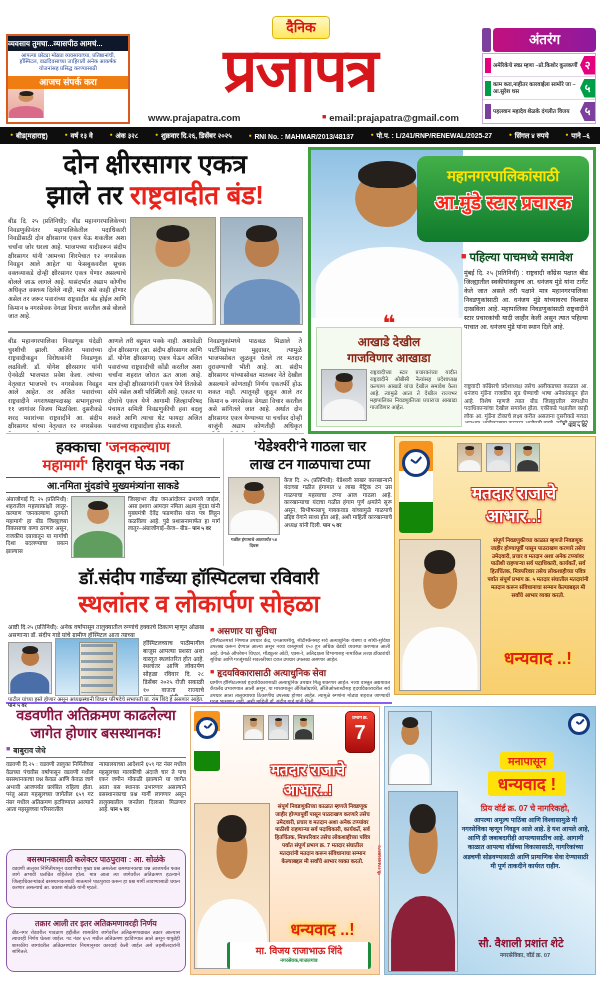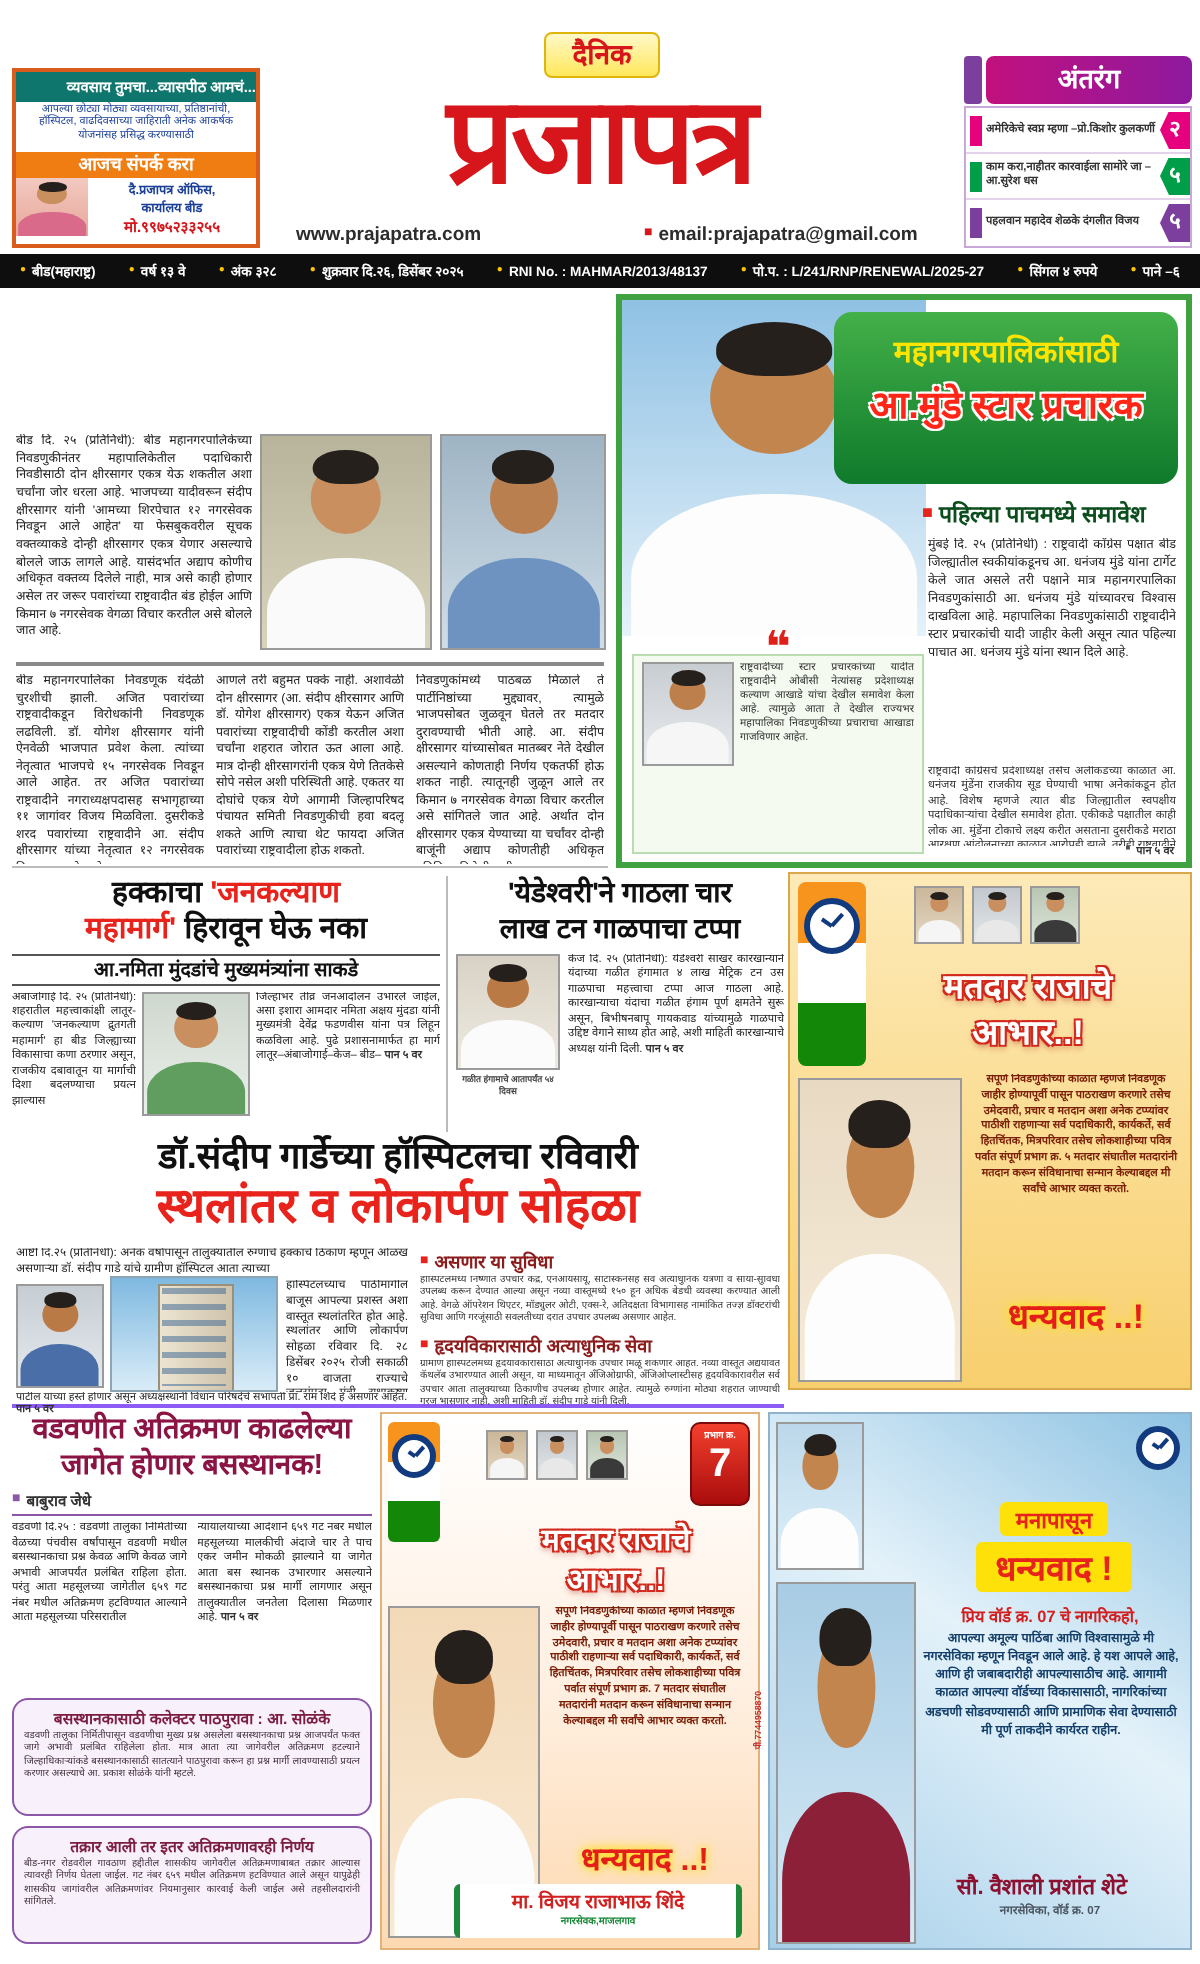--- a/index.html
+++ b/index.html
@@ -38,33 +38,28 @@
   .boxed p{font-size:4.9px;line-height:1.32;color:#43303c;text-align:justify}
 </style>
 </head>
 <body>
 
 <div id="page">
 
   <div class="abs" style="left:0;top:0;width:600px;height:126px">
 
     <div class="abs" style="left:6px;top:34px;width:124px;height:90px;border:2px solid #d95b1e;background:#fff">
-      <div style="height:15px;background:#0f766e;color:#fff;font-size:7.4px;font-weight:800;text-align:right;line-height:15px">व्यवसाय तुमचा...व्यासपीठ आमचं...</div>
+      <div style="height:15px;background:#0f172a;color:#fff;font-size:7.4px;font-weight:800;text-align:left;line-height:15px">व्यवसाय तुमचा...व्यासपीठ आमचं...</div>
       <div style="height:25px;color:#1b3f96;font-size:5.4px;line-height:1.2;padding:1px 3px;text-align:center;overflow:hidden">आपल्या छोट्या मोठ्या व्यवसायाच्या, प्रतिष्ठानांची, हॉस्पिटल, वाढदिवसाच्या जाहिराती अनेक आकर्षक योजनांसह प्रसिद्ध करण्यासाठी</div>
       <div style="height:13px;background:#f07d12;color:#fff;font-size:9px;font-weight:900;text-align:center;line-height:13px">आजच संपर्क करा</div>
       <div style="display:flex;height:29px">
         <div class="photo" style="position:relative;width:36px;height:100%;border:none;--bg1:#f2c9c0;--bg2:#e8a79a;--shirt:#d96a8a">
             <i></i>
             <u></u>
           </div>
-        <div style="flex:1;text-align:center;padding-top:1px">
-          <div style="font-size:6.4px;font-weight:800;color:#1b3f96">दै.प्रजापत्र ऑफिस,</div>
-          <div style="font-size:6.4px;font-weight:800;color:#1b3f96">कार्यालय बीड</div>
-          <div style="font-size:7.6px;font-weight:900;color:#d6161a">मो.९९७५२३३२५५</div>
-        </div>
       </div>
     </div>
 
     <div class="abs c" style="left:272px;top:16px;width:58px;height:23px;background:linear-gradient(#fff8c8,#ffe85c);border:1.5px solid #dfb50c;border-radius:4px;color:#d6161a;font-size:14px;font-weight:900;line-height:21px">दैनिक</div>
     <div class="abs c" style="left:128px;top:30px;width:344px;font-size:60px;font-weight:900;color:#d6161a;line-height:82px;letter-spacing:-2px">प्रजापत्र</div>
     <div class="abs" style="left:148px;top:112px;font-size:9.5px;font-weight:800;color:#2c2c2c">www.prajapatra.com</div>
     <div class="abs" style="left:322px;top:112px;font-size:9.5px;font-weight:800;color:#2c2c2c">
       <span class="sq" style="color:#d6161a">■</span><span>email:prajapatra@gmail.com</span>
     </div>
 
@@ -98,20 +93,24 @@
     <span style="color:#fff;font-size:6.8px;font-weight:700"><span class="sq" style="color:#ffc400;font-size:5px">●</span><span>वर्ष १३ वे</span></span>
     <span style="color:#fff;font-size:6.8px;font-weight:700"><span class="sq" style="color:#ffc400;font-size:5px">●</span><span>अंक ३२८</span></span>
     <span style="color:#fff;font-size:6.8px;font-weight:700"><span class="sq" style="color:#ffc400;font-size:5px">●</span><span>शुक्रवार दि.२६, डिसेंबर २०२५</span></span>
     <span style="color:#fff;font-size:6.8px;font-weight:700"><span class="sq" style="color:#ffc400;font-size:5px">●</span><span>RNI No. : MAHMAR/2013/48137</span></span>
     <span style="color:#fff;font-size:6.8px;font-weight:700"><span class="sq" style="color:#ffc400;font-size:5px">●</span><span>पो.प. : L/241/RNP/RENEWAL/2025-27</span></span>
     <span style="color:#fff;font-size:6.8px;font-weight:700"><span class="sq" style="color:#ffc400;font-size:5px">●</span><span>सिंगल ४ रुपये</span></span>
     <span style="color:#fff;font-size:6.8px;font-weight:700"><span class="sq" style="color:#ffc400;font-size:5px">●</span><span>पाने –६</span></span>
   </div>
 
   <div class="abs" style="left:6px;top:147px;width:298px;height:287px;border-bottom:1px solid #bbb">
+    <div class="c" style="position:absolute;left:0;top:2px;width:100%;font-size:26px;font-weight:900;line-height:1.18;color:#101010">
+      <span>दोन क्षीरसागर एकत्र</span><br>
+      <span>झाले तर </span><span style="color:#e8231c">राष्ट्रवादीत बंड!</span>
+    </div>
     <div class="j" style="position:absolute;left:2px;top:70px;width:118px;height:112px;font-size:6.2px;line-height:1.4;color:#222;overflow:hidden">बीड दि. २५ (प्रतिनिधी): बीड महानगरपालिकेच्या निवडणुकीनंतर महापालिकेतील पदाधिकारी निवडीसाठी दोन क्षीरसागर एकत्र येऊ शकतील अशा चर्चांना जोर धरला आहे. भाजपच्या यादीवरून संदीप क्षीरसागर यांनी 'आमच्या शिरपेचात १२ नगरसेवक निवडून आले आहेत' या फेसबुकवरील सूचक वक्तव्याकडे दोन्ही क्षीरसागर एकत्र येणार असल्याचे बोलले जाऊ लागले आहे. यासंदर्भात अद्याप कोणीच अधिकृत वक्तव्य दिलेले नाही, मात्र असे काही होणार असेल तर जरूर पवारांच्या राष्ट्रवादीत बंड होईल आणि किमान ७ नगरसेवक वेगळा विचार करतील असे बोलले जात आहे.</div>
     <div class="photo" style="left:124px;top:70px;width:86px;height:108px;--bg1:#b8b49c;--bg2:#d8d4bc;--shirt:#fafafa;--skin:#c98f5f">
         <i></i>
         <u></u>
       </div>
     <div class="photo" style="left:214px;top:70px;width:83px;height:108px;--bg1:#9fb4c4;--bg2:#cfdde8;--shirt:#6f93c0;--skin:#b97f4f">
         <i></i>
         <u></u>
       </div>
     <div class="abs" style="left:2px;top:184px;width:294px;border-top:2px solid #8a8a8a"></div>
@@ -133,20 +132,23 @@
     </div>
     <div class="abs" style="left:150px;top:99px;right:3px;font-size:11.5px;font-weight:900;color:#0b4d1d;white-space:nowrap">
       <span class="sq" style="color:#e8231c;font-size:9px">■</span><span>पहिल्या पाचमध्ये समावेश</span>
     </div>
     <div class="j" style="position:absolute;left:153px;top:119px;right:5px;height:112px;font-size:6.3px;line-height:1.42;color:#222;overflow:hidden">मुंबई दि. २५ (प्रतिनिधी) : राष्ट्रवादी काँग्रेस पक्षात बीड जिल्ह्यातील स्वकीयांकडूनच आ. धनंजय मुंडे यांना टार्गेट केले जात असले तरी पक्षाने मात्र महानगरपालिका निवडणुकांसाठी आ. धनंजय मुंडे यांच्यावरच विश्वास दाखविला आहे. महापालिका निवडणुकांसाठी राष्ट्रवादीने स्टार प्रचारकांची यादी जाहीर केली असून त्यात पहिल्या पाचात आ. धनंजय मुंडे यांना स्थान दिले आहे.</div>
     <div class="j" style="position:absolute;left:153px;top:233px;right:5px;height:40px;font-size:5.6px;line-height:1.33;color:#333;overflow:hidden">राष्ट्रवादी काँग्रेसचे प्रदेशाध्यक्ष तसेच अलीकडच्या काळात आ. धनंजय मुंडेंना राजकीय सूड घेण्याची भाषा अनेकांकडून होत आहे. विशेष म्हणजे त्यात बीड जिल्ह्यातील स्वपक्षीय पदाधिकाऱ्यांचा देखील समावेश होता. एकीकडे पक्षातील काही लोक आ. मुंडेंना टोकाचे लक्ष्य करीत असताना दुसरीकडे मराठा आरक्षण आंदोलनाच्या काळात आरोपही झाले. तरीही राष्ट्रवादीने मात्र आ. धनंजय मुंडे यांचे महत्त्व अबाधित असल्याचेच या यादीतून दाखवून दिले आहे.</div>
     <div class="abs morebox" style="right:6px;bottom:2px"><span class="sq" style="color:#555;font-size:4px">■</span><span>पान ५ वर</span></div>
 
     <div class="abs" style="left:5px;top:177px;width:146px;height:100px;border:1px solid #b9ddb0;background:#f4faf0">
       <div class="abs" style="left:50%;top:-17px;transform:translateX(-50%);font-size:22px;color:#e02018;font-weight:900">❝</div>
+      <div class="c" style="margin-top:7px;font-size:12px;font-weight:900;color:#8c2717;line-height:1.3">
+        <span>आखाडे देखील</span><br><span>गाजविणार आखाडा</span>
+      </div>
       <div style="display:flex;gap:3px;padding:3px 4px">
         <div class="photo" style="position:relative;width:46px;height:52px;flex:none;--bg1:#c8cdd2;--bg2:#e8ebee;--shirt:#f6f6f6;--skin:#bd7f4c">
             <i></i>
             <u></u>
           </div>
         <div class="j" style="font-size:5.3px;line-height:1.32;color:#333;overflow:hidden">राष्ट्रवादीच्या स्टार प्रचारकांच्या यादीत राष्ट्रवादीने ओबीसी नेत्यांसह प्रदेशाध्यक्ष कल्याण आखाडे यांचा देखील समावेश केला आहे. त्यामुळे आता ते देखील राज्यभर महापालिका निवडणुकीच्या प्रचाराचा आखाडा गाजविणार आहेत.</div>
       </div>
     </div>
   </div>
 

